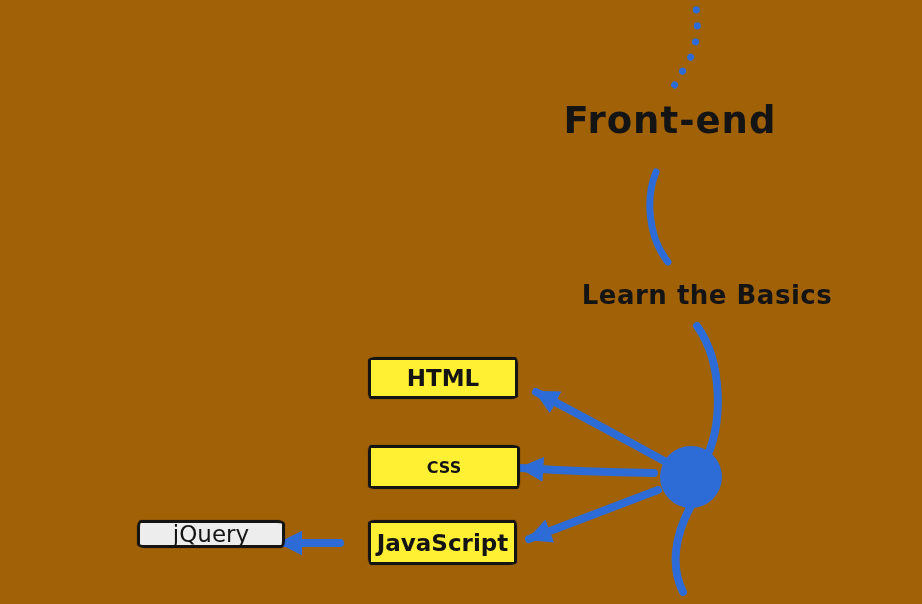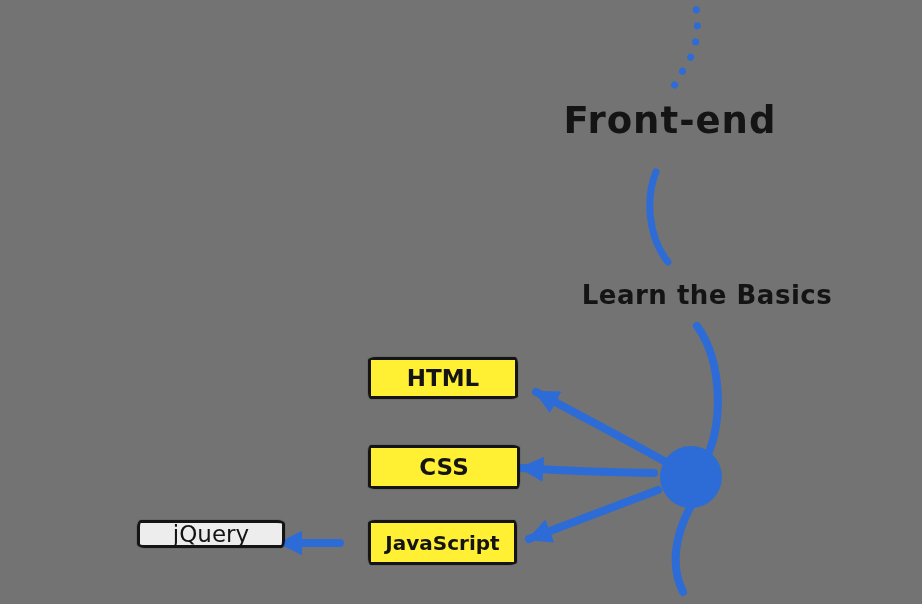--- a/index.html
+++ b/index.html
@@ -7,21 +7,21 @@
     --topic_yellow: #FFF033;
     --alt_gray: #EDEDED;
     --ink: #141414;
   }
   * { margin: 0; padding: 0; box-sizing: border-box; }
   html, body { width: 922px; height: 604px; background: #ffffff; overflow: hidden; }
   .canvas {
     position: relative;
     width: 922px;
     height: 604px;
-    background: #737373;
+    background: #a16207;
     font-family: "DejaVu Sans", "Liberation Sans", sans-serif;
   }
   svg.links { position: absolute; left: 0; top: 0; z-index: 1; }
   svg.links path.stroke {
     fill: none;
     stroke: var(--accent_blue);
     stroke-linecap: round;
   }
   svg.links .node-dot { fill: var(--accent_blue); }
   svg.links marker path { fill: var(--accent_blue); }
@@ -56,22 +56,22 @@
     border: 3px solid var(--ink);
     font-weight: 700;
     color: var(--ink);
     cursor: pointer;
     box-shadow: 0 0 0 1px rgba(0,0,0,0.08);
     margin-left: 20px;
   }
   .node.topic { background: var(--topic_yellow); }
   .node.alt   { background: var(--alt_gray); font-weight: 400; }
   .node-html       { left: 348px; top: 357px; width: 150px; height: 42px; font-size: 23px; border-radius: 8px 3px 7px 3px / 3px 8px 3px 7px; }
-  .node-css        { left: 348px; top: 445px; width: 152px; height: 44px; font-size: 23px; border-radius: 3px 8px 3px 7px / 7px 3px 8px 3px; }
-  .node-javascript { left: 348px; top: 520px; width: 149px; height: 45px; font-size: 20px; border-radius: 7px 3px 8px 3px / 3px 7px 3px 8px; }
+  .node-css        { left: 348px; top: 445px; width: 152px; height: 44px; font-size: 16px; border-radius: 3px 8px 3px 7px / 7px 3px 8px 3px; }
+  .node-javascript { left: 348px; top: 520px; width: 149px; height: 45px; font-size: 23px; border-radius: 7px 3px 8px 3px / 3px 7px 3px 8px; }
   .node-jquery     { left: 117px; top: 520px; width: 148px; height: 28px; font-size: 23px; border-radius: 4px 8px 4px 8px / 8px 4px 8px 4px; }
 </style>
 </head>
 <body>
 
 <div class="canvas">
 
   <svg class="links" width="922" height="604" viewBox="0 0 922 604">
     <defs>
       <marker id="ah" viewBox="0 0 10 10" refX="9" refY="5" markerWidth="3.1" markerHeight="3.1" orient="auto">

